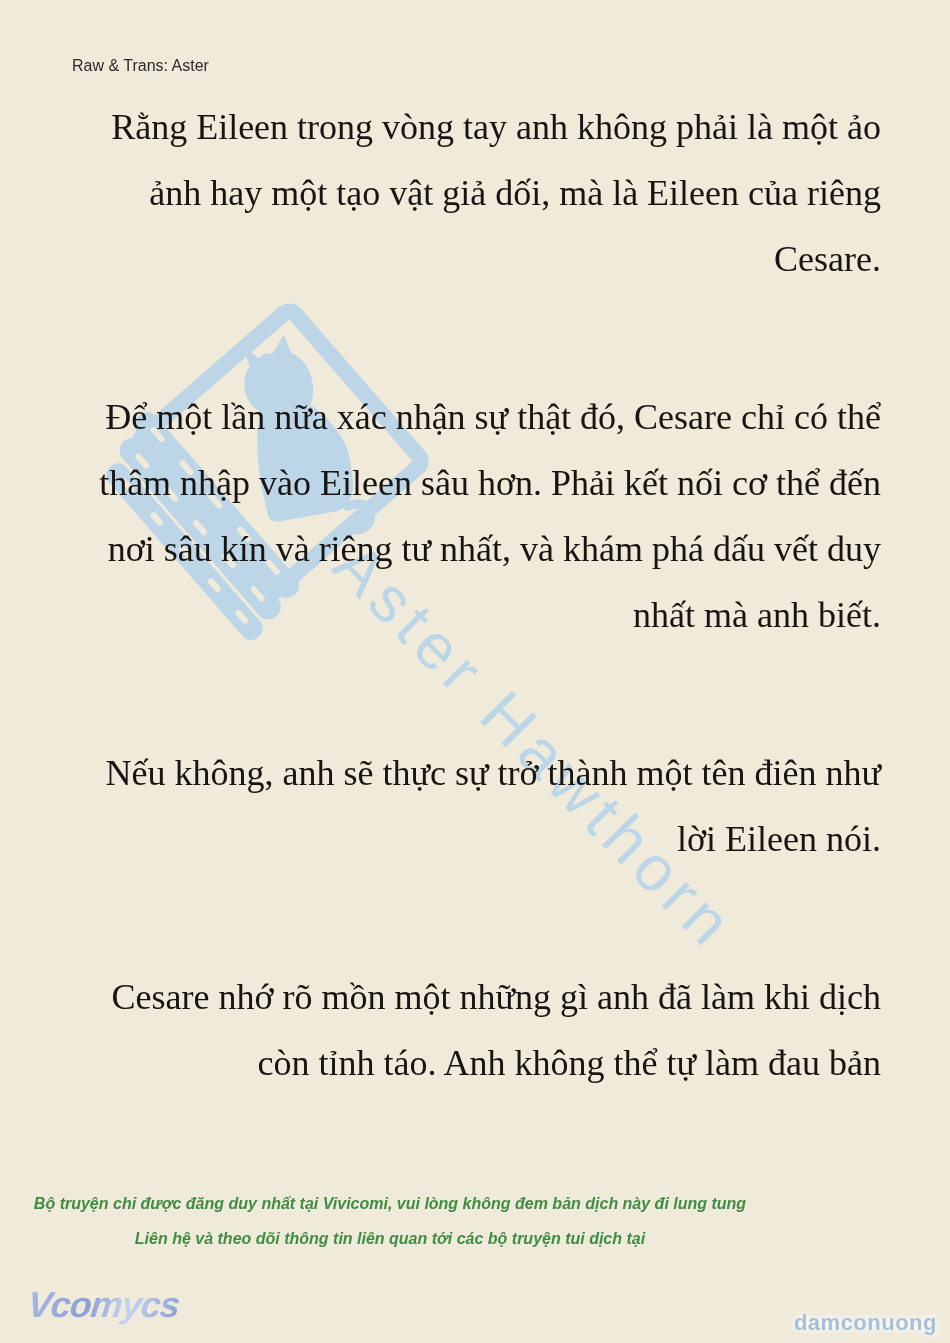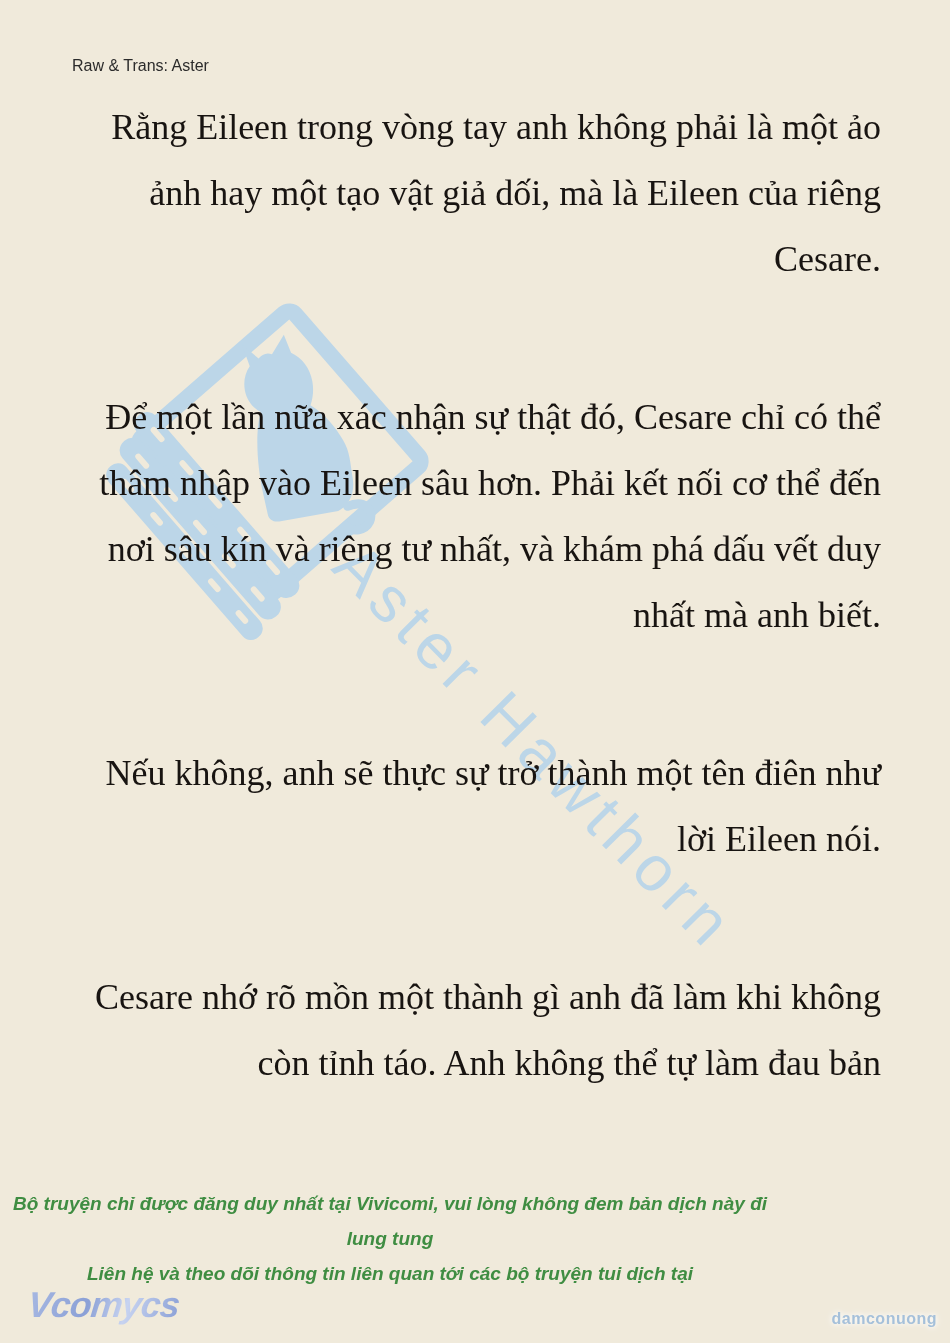--- a/index.html
+++ b/index.html
@@ -43,21 +43,21 @@
     white-space:nowrap;
     z-index:1;
   }
 
   
   .notice {
     position:absolute; left:0; top:1186px; width:780px;
     text-align:center;
     font-family:"Liberation Sans", sans-serif;
     font-style:italic; font-weight:bold;
-    font-size:19px; line-height:35px;
+    font-size:16px; line-height:35px;
     color:#3F8D42;
     z-index:3;
   }
 
   
   .vcomycs {
     position:absolute; left:28px; top:1284px;
     font-family:"Liberation Sans", sans-serif;
     font-style:italic; font-weight:bold;
     font-size:36px; letter-spacing:-1px;
@@ -65,21 +65,21 @@
     background:linear-gradient(100deg,#A7B8E2 0%,#8BA0D6 40%,#C7D3F0 65%,#8BA0D6 100%);
     -webkit-background-clip:text; background-clip:text;
     color:transparent;
     z-index:3;
   }
 
   
   .damconuong {
     position:absolute; right:13px; top:1310px;
     font-family:"Liberation Sans", sans-serif;
-    font-weight:bold; font-size:16px; letter-spacing:0.5px;
+    font-weight:bold; font-size:22px; letter-spacing:0.5px;
     color:#A5C0DA;
     text-shadow:0 0 5px rgba(255,255,255,0.95), 0 0 10px rgba(255,255,255,0.85);
     z-index:3;
   }
 </style>
 </head>
 <body>
 
 <svg class="wm-logo" viewBox="0 0 360 340" aria-hidden="true">
 
@@ -120,21 +120,21 @@
 </svg>
 
 <div class="wm-text">Aster Hawthorn</div>
 
 <div class="credit">Raw &amp; Trans: Aster</div>
 
 <div class="content">
   <p>Rằng Eileen trong vòng tay anh không phải là một ảo ảnh hay một tạo vật giả dối, mà là Eileen của riêng Cesare.</p>
   <p>Để một lần nữa xác nhận sự thật đó, Cesare chỉ có thể thâm nhập vào Eileen sâu hơn. Phải kết nối cơ thể đến nơi sâu kín và riêng tư nhất, và khám phá dấu vết duy nhất mà anh biết.</p>
   <p>Nếu không, anh sẽ thực sự trở thành một tên điên như lời Eileen nói.</p>
-  <p>Cesare nhớ rõ mồn một thành gì anh đã làm khi không còn tỉnh táo. Anh không thể tự làm đau bản</p>
+  <p>Cesare nhớ rõ mồn một những gì anh đã làm khi dịch còn tỉnh táo. Anh không thể tự làm đau bản</p>
 </div>
 
 <div class="notice">
   <div>Bộ truyện chỉ được đăng duy nhất tại Vivicomi, vui lòng không đem bản dịch này đi lung tung</div>
   <div>Liên hệ và theo dõi thông tin liên quan tới các bộ truyện tui dịch tại</div>
 </div>
 
 <div class="vcomycs">Vcomycs</div>
 <div class="damconuong">damconuong</div>
 

